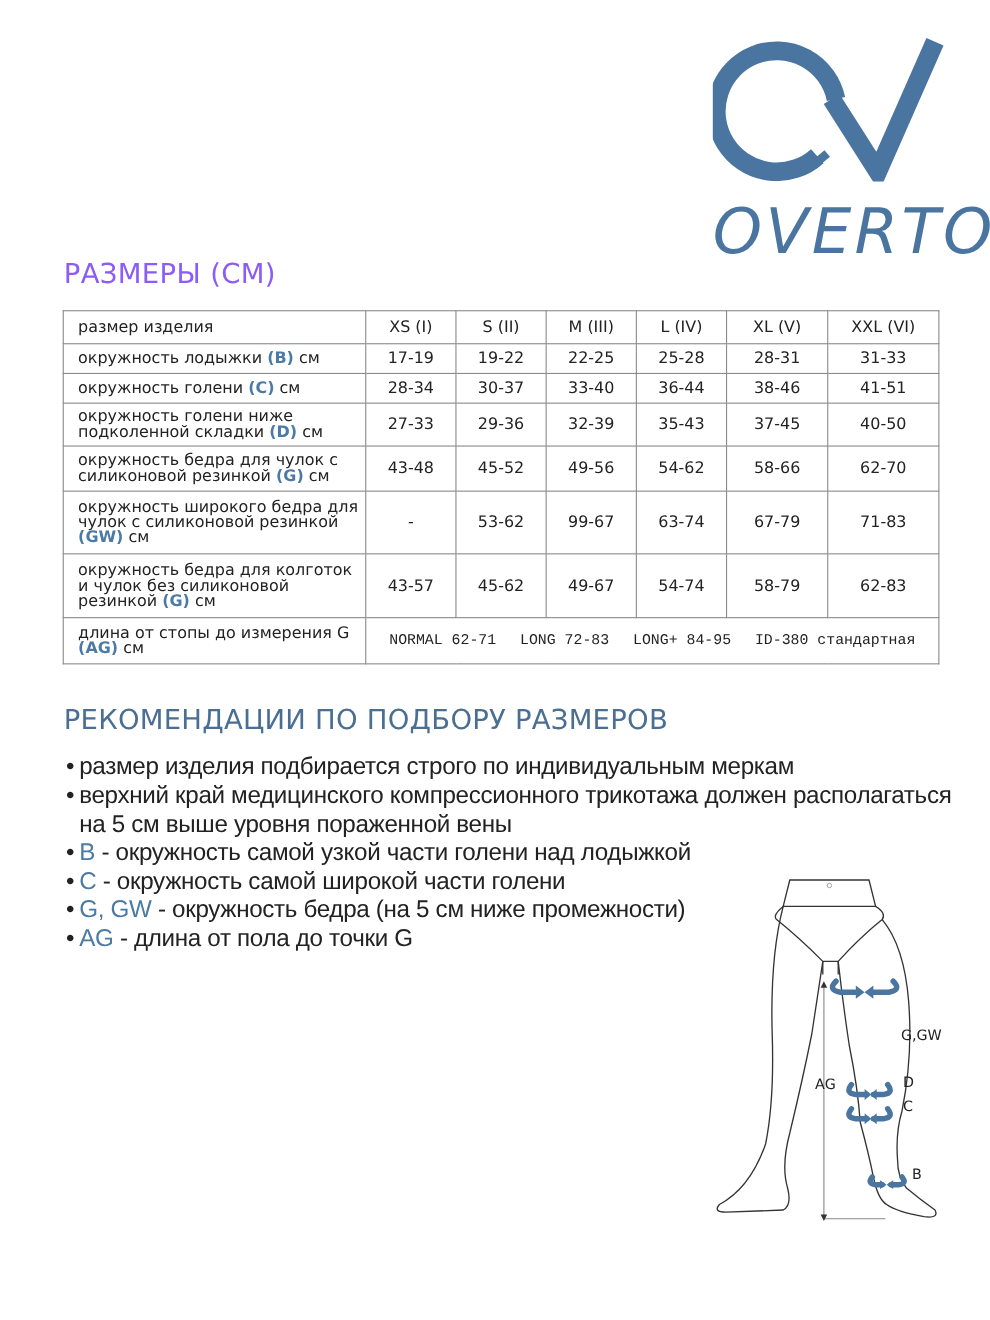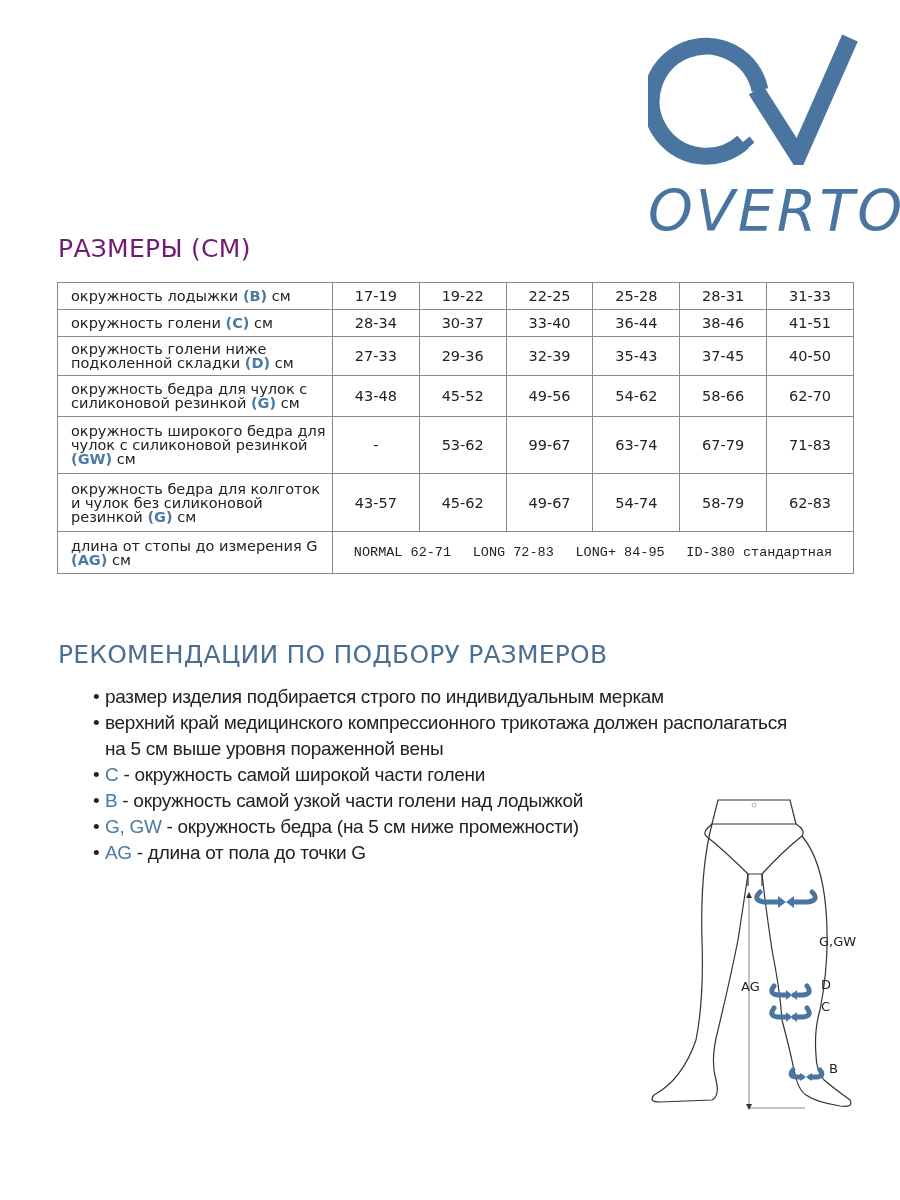--- a/index.html
+++ b/index.html
@@ -3,33 +3,33 @@
 <meta charset="utf-8">
 <style>
   * { box-sizing: border-box; margin: 0; padding: 0; }
   html, body { width: 900px; height: 1200px; background: #ffffff; overflow: hidden; }
   body { position: relative; font-family: "Liberation Sans", "DejaVu Sans", sans-serif; color: #222; }
 
   .logo { position: absolute; left: 648px; top: 30px; width: 210px; }
   .logo svg { display: block; }
   .logo-word { position: absolute; left: 0; top: 148px; width: 210px; text-align: center; font-size: 57px; letter-spacing: 3px; color: #4a75a0; font-family: "DejaVu Sans", sans-serif; font-weight: normal; font-style: italic; }
 
-  .h1 { position: absolute; left: 58px; top: 234px; font-size: 25px; color: #701a75; font-family: "DejaVu Sans", sans-serif; letter-spacing: 0.3px; }
+  .h1 { position: absolute; left: 58px; top: 234px; font-size: 25px; color: #8b5cf6; font-family: "DejaVu Sans", sans-serif; letter-spacing: 0.3px; }
 
   table.sizes { position: absolute; left: 57px; top: 282px; width: 797px; border-collapse: collapse; font-family: "DejaVu Sans", sans-serif; font-size: 14.5px; color: #222; }
   table.sizes td { border: 1px solid #8a8a8a; vertical-align: middle; }
   table.sizes td.lbl { padding: 0 6px 0 13px; line-height: 14px; width: 275px; }
   table.sizes td.val { text-align: center; }
   .acc { color: #4a7aa5; font-weight: bold; }
   .agrow td.val { padding: 0; }
   .agrow .ag-wrap { display: flex; justify-content: space-around; font-size: 13.5px; padding: 0 10px; font-family: Liberation Mono, monospace; }
 
   .h2 { position: absolute; left: 58px; top: 640px; font-size: 25px; color: #4a6f93; font-family: "DejaVu Sans", sans-serif; letter-spacing: 0.2px; }
 
-  ul.recs { position: absolute; left: 60px; top: 684px; list-style: none; font-family: "Liberation Sans", sans-serif; font-size: 19px; color: #222; margin-left: 33px; }
+  ul.recs { position: absolute; left: 60px; top: 684px; list-style: none; font-family: "Liberation Sans", sans-serif; font-size: 22px; color: #222; }
   ul.recs li { line-height: 26px; white-space: nowrap; letter-spacing: -0.3px; }
   ul.recs li .dot { display: inline-block; width: 12px; }
   ul.recs li .cont { display: block; padding-left: 12px; }
   ul.recs .key { color: #4a7aa5; }
 
   .diagram { position: absolute; left: 640px; top: 790px; width: 240px; height: 330px; }
   .diagram .lab { position: absolute; font-family: "DejaVu Sans", sans-serif; font-size: 13px; color: #222; }
 </style>
 </head>
 <body>
@@ -40,20 +40,29 @@
     <path d="M95 112 L100 118" fill="none" stroke="#4a75a0" stroke-width="17"></path>
     <polyline points="108,60 150,126 202,8" fill="none" stroke="#4a75a0" stroke-width="17" stroke-linejoin="miter"></polyline>
   </svg>
   <div class="logo-word">OVERTOP</div>
 </div>
 
 <div class="h1">РАЗМЕРЫ (СМ)</div>
 
 <table class="sizes">
   <tbody>
+      <tr style="height:30px">
+    <td class="lbl">размер изделия</td>
+    <td class="val" style="width:82px">XS (I)</td>
+    <td class="val" style="width:82px">S (II)</td>
+    <td class="val" style="width:82px">M (III)</td>
+    <td class="val" style="width:82px">L (IV)</td>
+    <td class="val" style="width:92px">XL (V)</td>
+    <td class="val">XXL (VI)</td>
+  </tr>
   <tr style="height:27px">
     <td class="lbl"><span>окружность лодыжки </span><span class="acc">(B)</span><span> см</span></td>
     <td class="val">17-19</td>
     <td class="val">19-22</td>
     <td class="val">22-25</td>
     <td class="val">25-28</td>
     <td class="val">28-31</td>
     <td class="val">31-33</td>
   </tr>
   <tr style="height:27px">
@@ -113,22 +122,22 @@
     </td>
   </tr>
 </tbody>
   </table>
 
 <div class="h2">РЕКОМЕНДАЦИИ ПО ПОДБОРУ РАЗМЕРОВ</div>
 
 <ul class="recs">
   <li><span class="dot">•</span><span>размер изделия подбирается строго по индивидуальным меркам</span></li>
   <li><span class="dot">•</span><span>верхний край медицинского компрессионного трикотажа должен располагаться</span><span class="cont">на 5 см выше уровня пораженной вены</span></li>
+  <li><span class="dot">•</span><span class="key">B</span><span> - окружность самой узкой части голени над лодыжкой</span></li>
   <li><span class="dot">•</span><span class="key">C</span><span> - окружность самой широкой части голени</span></li>
-  <li><span class="dot">•</span><span class="key">B</span><span> - окружность самой узкой части голени над лодыжкой</span></li>
   <li><span class="dot">•</span><span class="key">G, GW</span><span> - окружность бедра (на 5 см ниже промежности)</span></li>
   <li><span class="dot">•</span><span class="key">AG</span><span> - длина от пола  до точки G</span></li>
 </ul>
 
 <div class="diagram">
   <svg width="240" height="330" viewBox="0 0 240 330">
     <g fill="none" stroke="#333" stroke-width="1.2">
 
       <path d="M78 10 L150 10 L156 34 L72 34 Z"></path>
 

